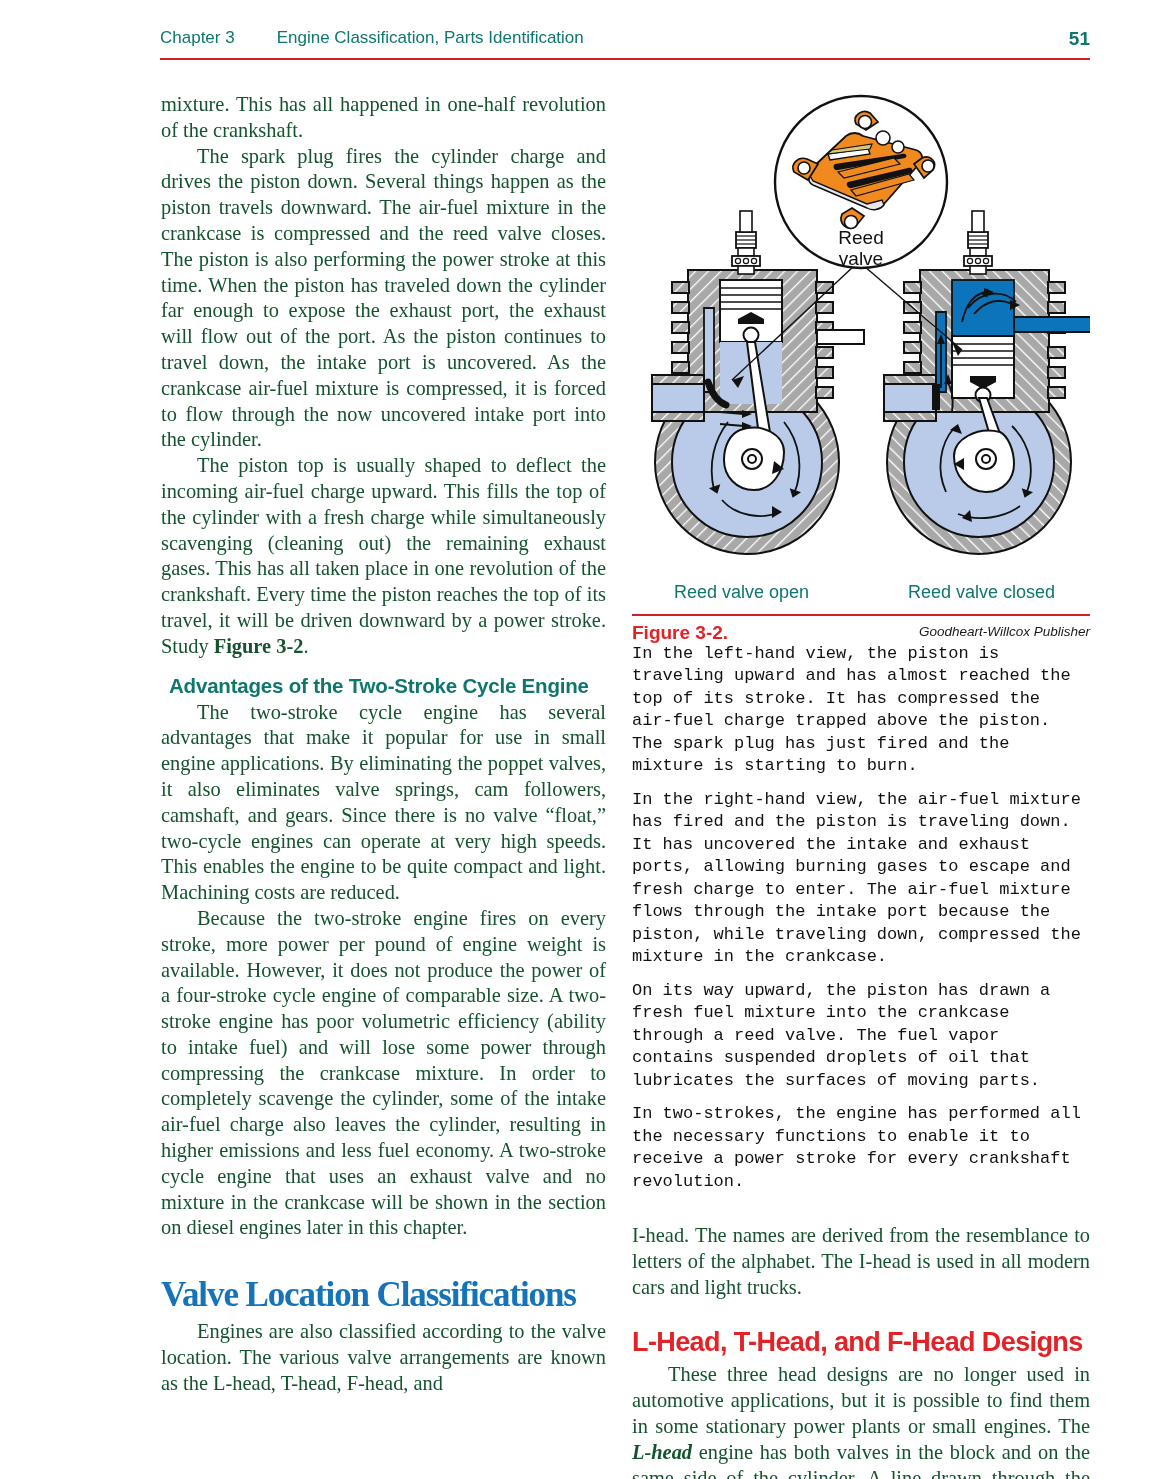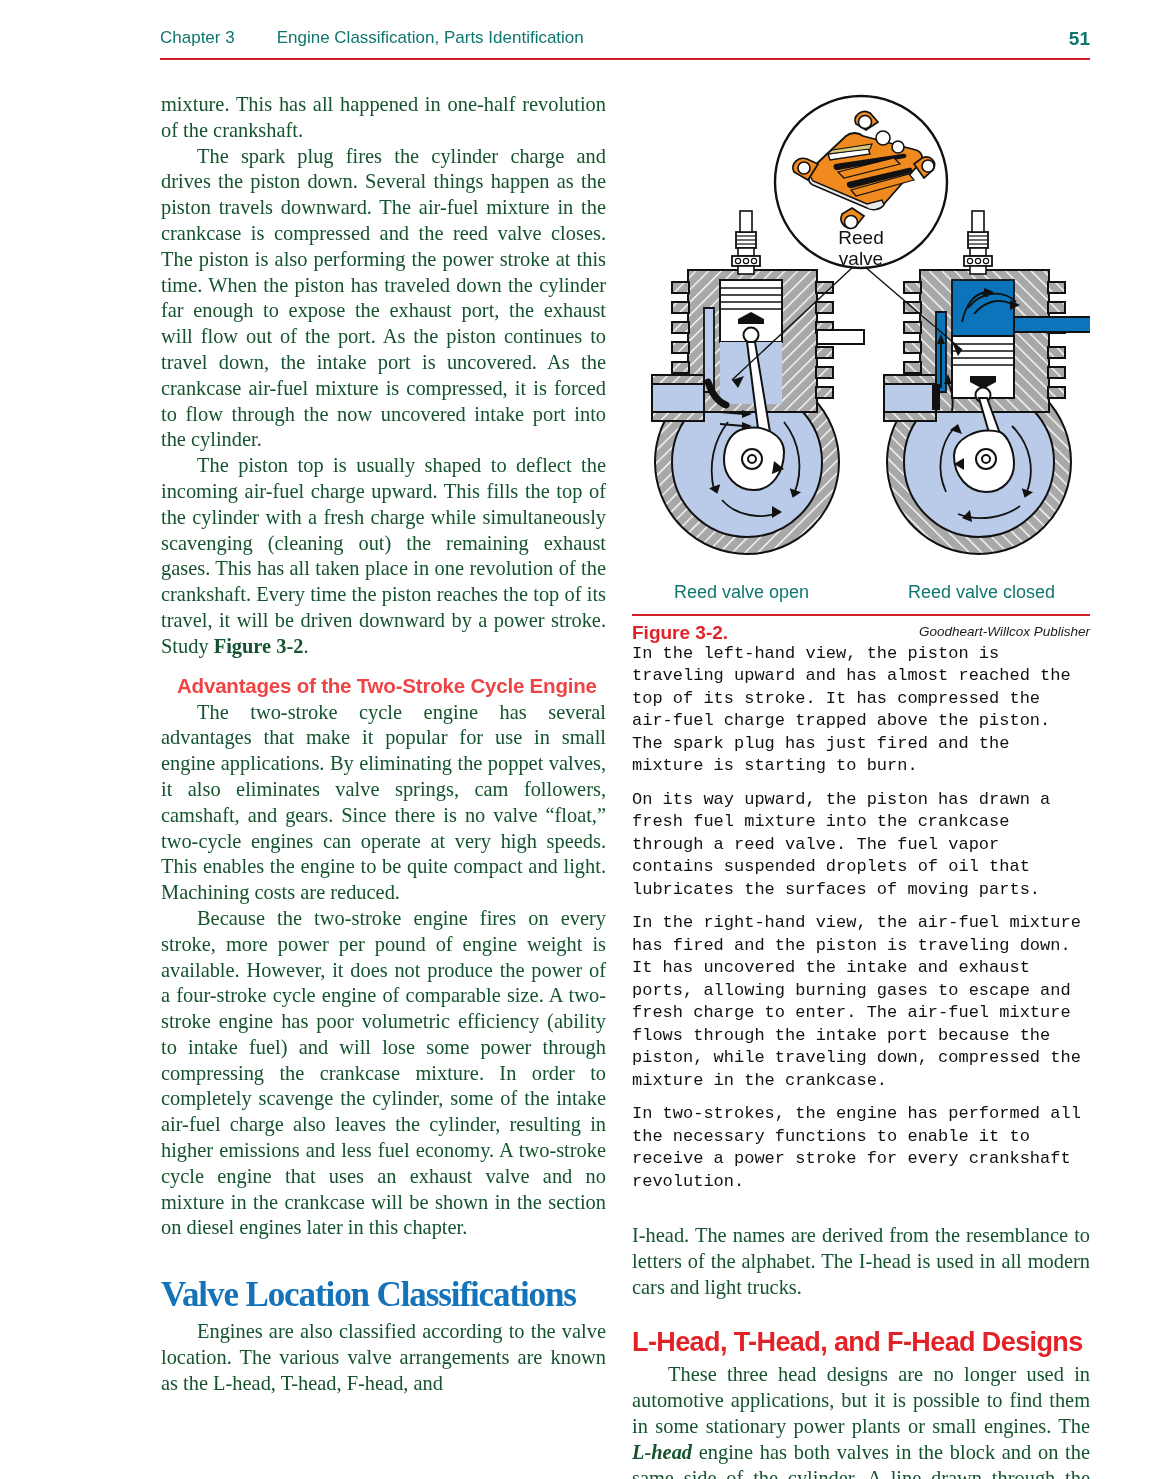--- a/index.html
+++ b/index.html
@@ -68,25 +68,25 @@
     text-align: justify;
     text-justify: inter-word;
     color: #14532d;
     hyphens: auto;
   }
   p.body.indent { text-indent: 36px; }
   p.body.noindent { text-indent: 0; }
 
   
   h3.sub-head {
-    margin: 14px 0 2px 16px;
+    margin: 14px 0 2px 8px;
     font-family: "Liberation Sans", sans-serif;
     font-size: 20.5px;
     font-weight: bold;
-    color: #ef4444;
+    color: #0f766e;
     letter-spacing: -0.2px;
   }
   h2.section-blue {
     margin: 34px 0 4px 0;
     font-family: Liberation Serif, serif;
     font-size: 35px;
     font-weight: bold;
     color: #1573b9;
     letter-spacing: -1.1px;
     line-height: 40px;
@@ -437,22 +437,22 @@
       </div>
 
       <div class="fig-rule"></div>
 
       <div class="fig-caption-head">
         <span class="fig-number">Figure 3-2.</span>
         <span class="fig-credit">Goodheart-Willcox Publisher</span>
       </div>
 
       <p class="caption first">In the left-hand view, the piston is traveling upward and has almost reached the top of its stroke. It has compressed the air-fuel charge trapped above the piston. The spark plug has just fired and the mixture is starting to burn.</p>
+      <p class="caption">In the right-hand view, the air-fuel mixture has fired and the piston is traveling down. It has uncovered the intake and exhaust ports, allowing burning gases to escape and fresh charge to enter. The air-fuel mixture flows through the intake port because the piston, while traveling down, compressed the mixture in the crankcase.</p>
       <p class="caption">On its way upward, the piston has drawn a fresh fuel mixture into the crankcase through a reed valve. The fuel vapor contains suspended droplets of oil that lubricates the surfaces of moving parts.</p>
-      <p class="caption">In the right-hand view, the air-fuel mixture has fired and the piston is traveling down. It has uncovered the intake and exhaust ports, allowing burning gases to escape and fresh charge to enter. The air-fuel mixture flows through the intake port because the piston, while traveling down, compressed the mixture in the crankcase.</p>
       <p class="caption">In two-strokes, the engine has performed all the necessary functions to enable it to receive a power stroke for every crankshaft revolution.</p>
     </div>
 
     <p class="body noindent" style="margin-top:30px;">I-head. The names are derived from the resemblance to letters of the alphabet. The I-head is used in all modern cars and light trucks.</p>
 
     <h2 class="section-red">L-Head, T-Head, and F-Head Designs</h2>
 
     <p class="body indent"><span>These three head designs are no longer used in automotive applications, but it is possible to find them in some stationary power plants or small engines. The </span><b><i>L-head</i></b><span> engine has both valves in the block and on the same side of the cylinder. A line drawn through the cylinder and across to the valves will produce the letter </span><i>L</i><span> in an inverted (upside down) position. </span><b>Figure 3-3</b><span> illustrates the L-head design. This design may still be found on some small engines and forklifts.</span></p>
   </div>
 

